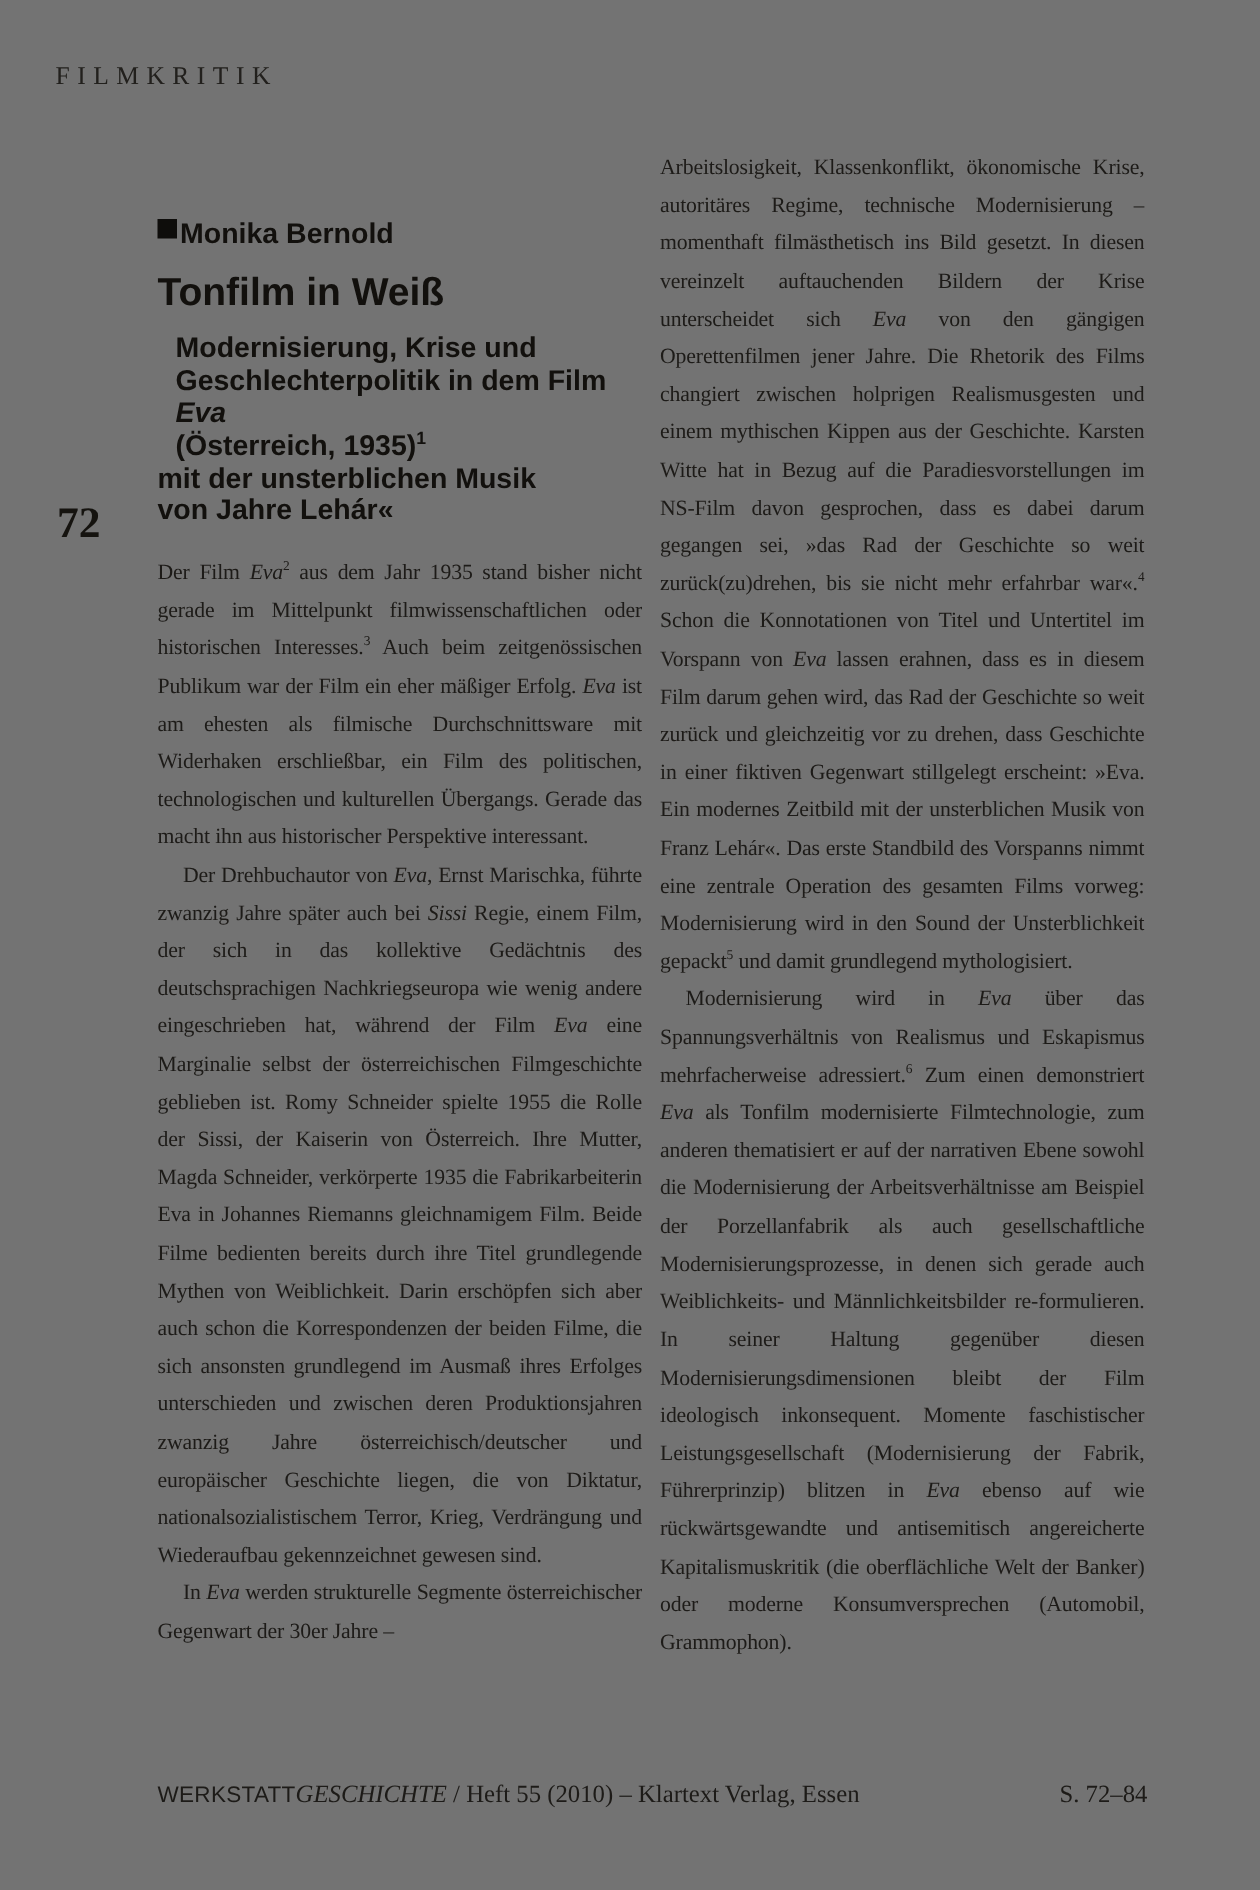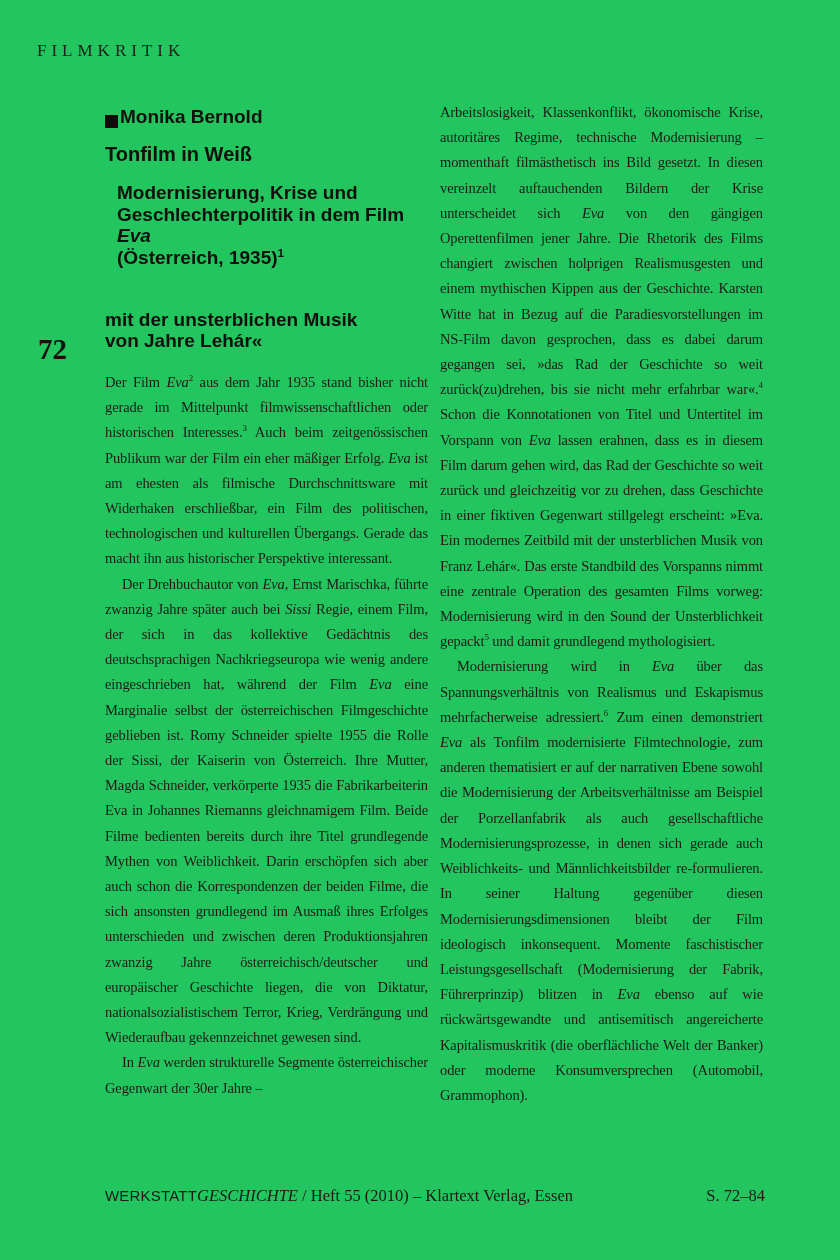--- a/index.html
+++ b/index.html
@@ -2,21 +2,21 @@
 <html lang="de"><head>
 <meta charset="utf-8">
 <style>
   html, body { margin: 0; padding: 0; }
   body { background: #e9e9e9; font-family: "Liberation Serif", serif; }
 
   .page {
     position: relative;
     width: 840px;
     height: 1260px;
-    background: #22c55e;
+    background: #737373;
     color: #1d1b18;
     overflow: hidden;
   }
 
   
   .kicker {
     position: absolute;
     left: 37px;
     top: 41px;
     font-family: "Liberation Serif", serif;
@@ -41,34 +41,35 @@
     position: absolute;
     left: 105px;
     top: 106px;
     width: 340px;
     font-family: "Liberation Sans", sans-serif;
     font-weight: bold;
     color: #12100d;
   }
   .author {
     display: flex;
-    align-items: flex-end;
+    align-items: flex-start;
     font-size: 19px;
     margin-bottom: 11px;
+    margin-top: 40px;
   }
   .sq {
     width: 13px;
     height: 13px;
     background: #0e0d0b;
     display: inline-block;
     margin-right: 2px;
     flex: 0 0 auto;
   }
   .title {
-    font-size: 20px;
+    font-size: 26px;
     line-height: 30px;
     margin: 0 0 13px 0;
   }
   .subtitle {
     font-size: 19px;
     line-height: 21.5px;
     margin: 12px;
   }
 
   .crosshead {

